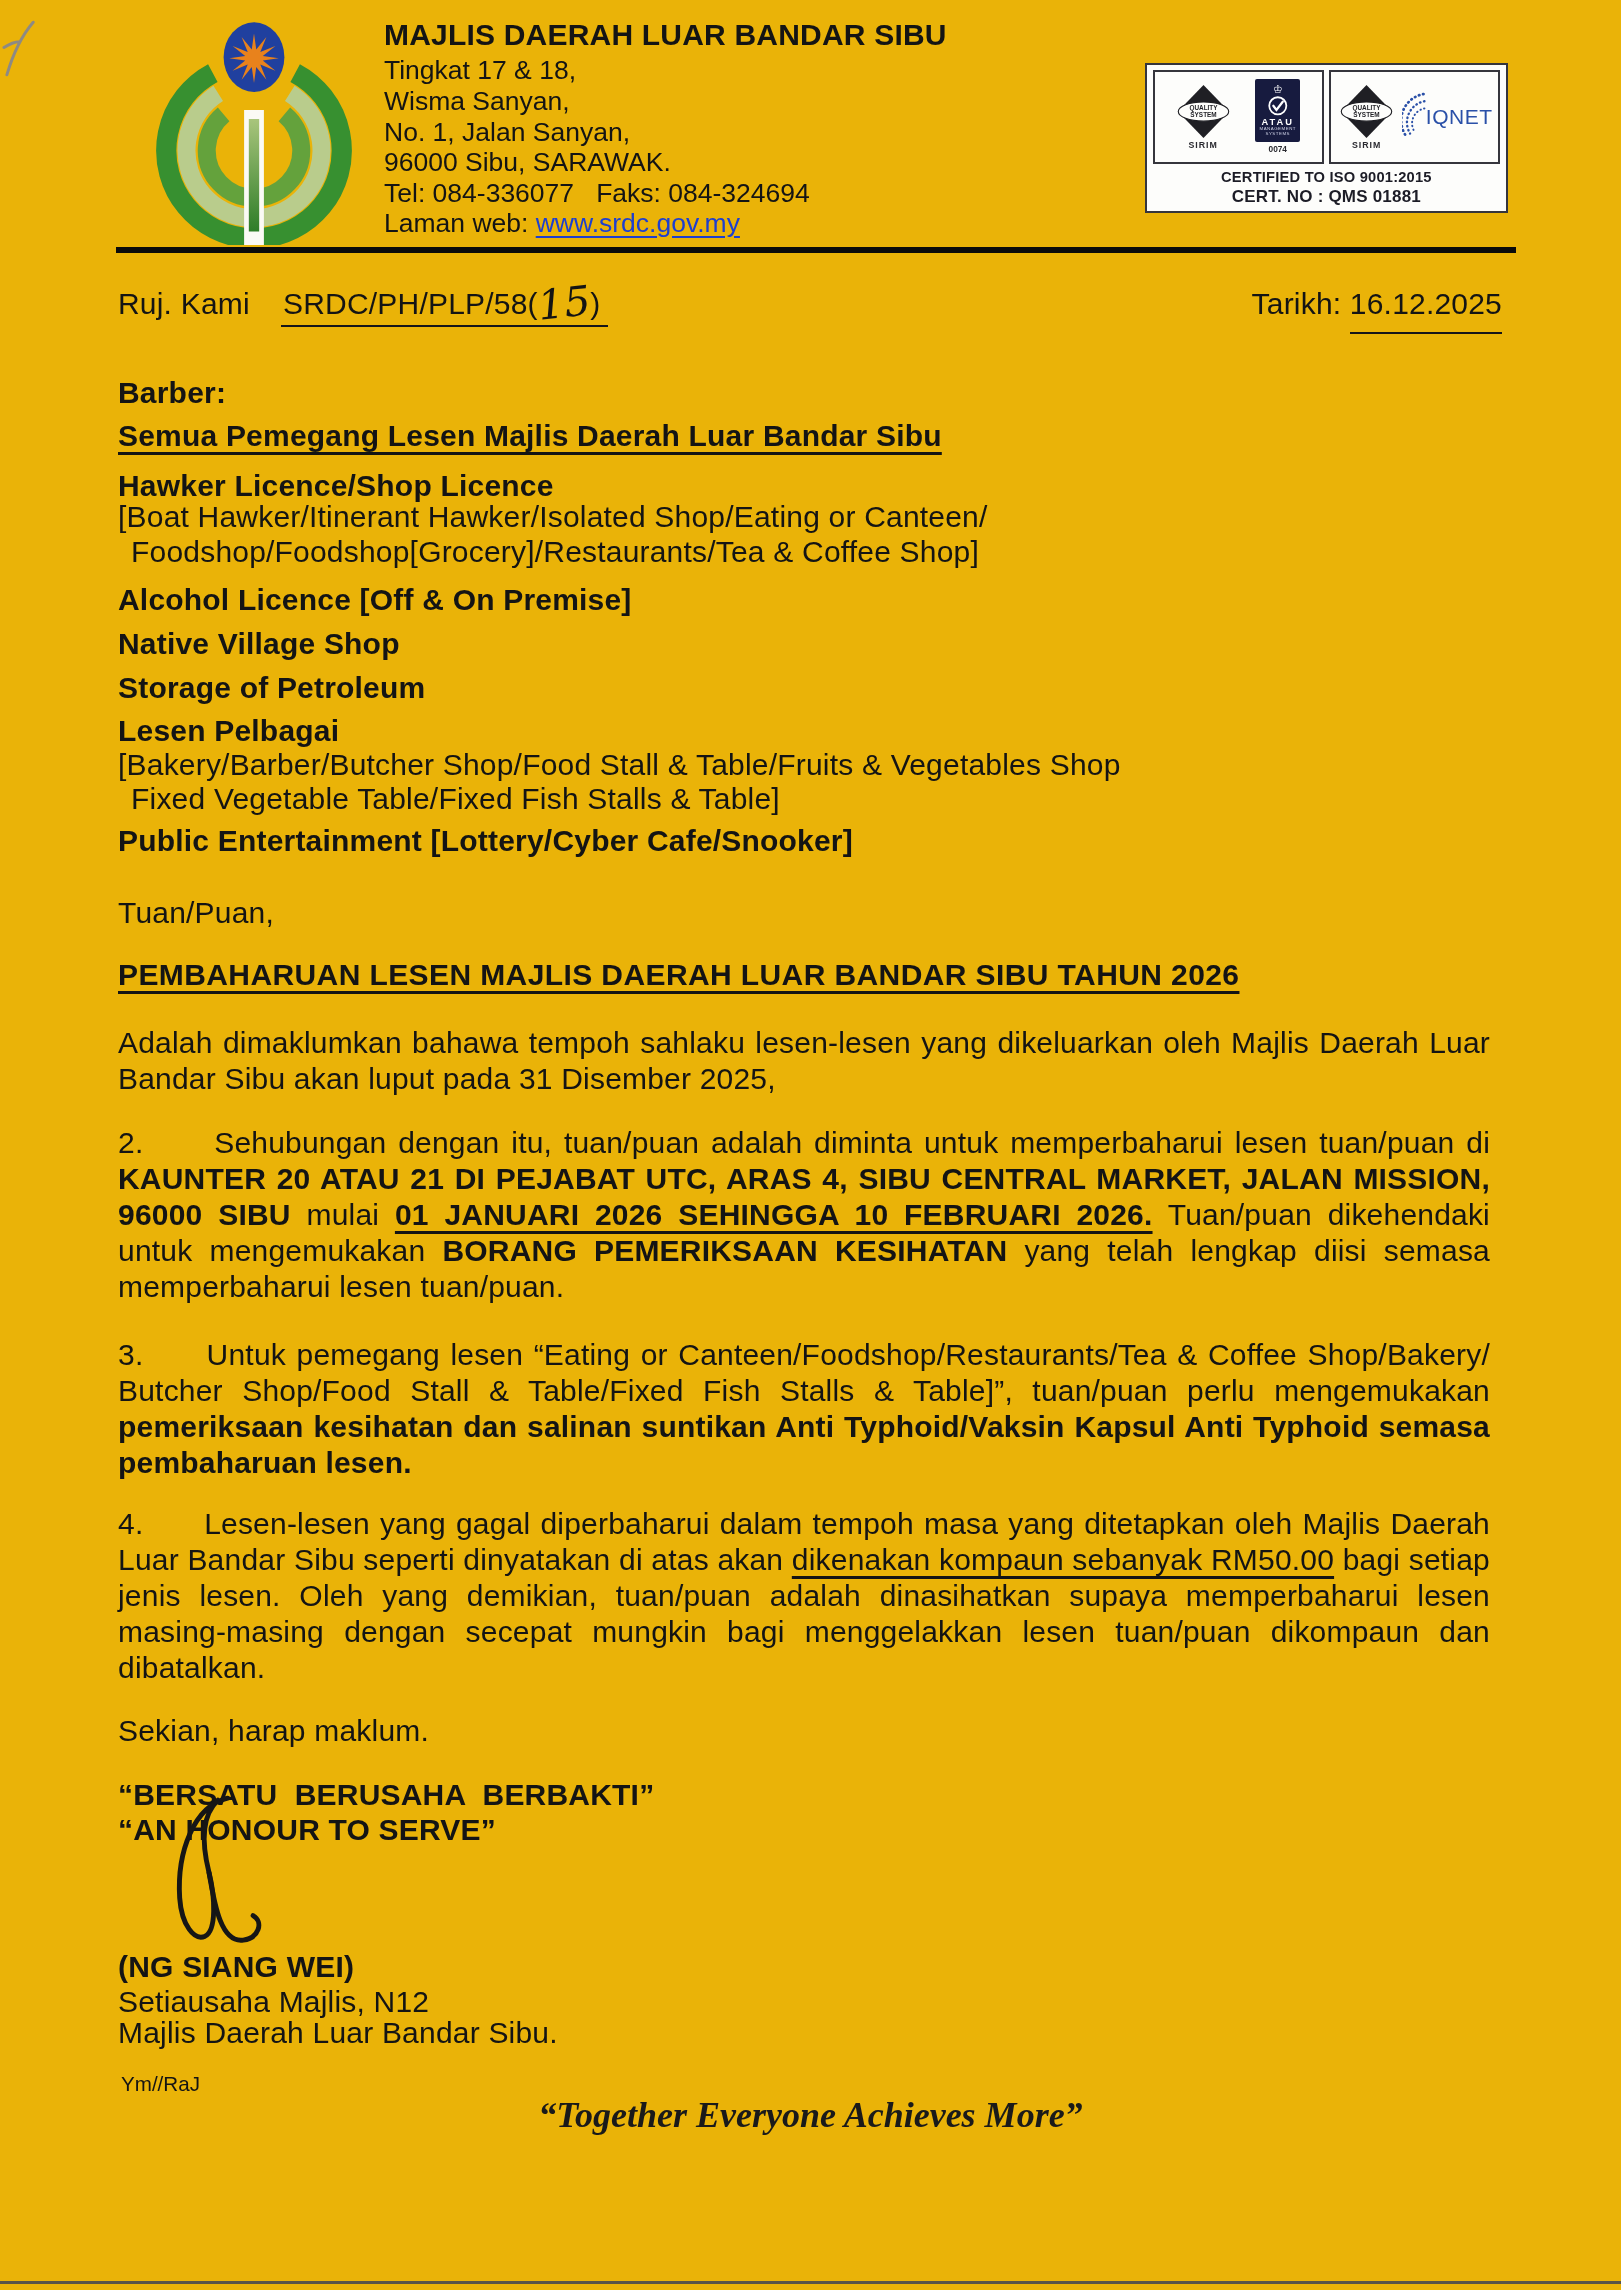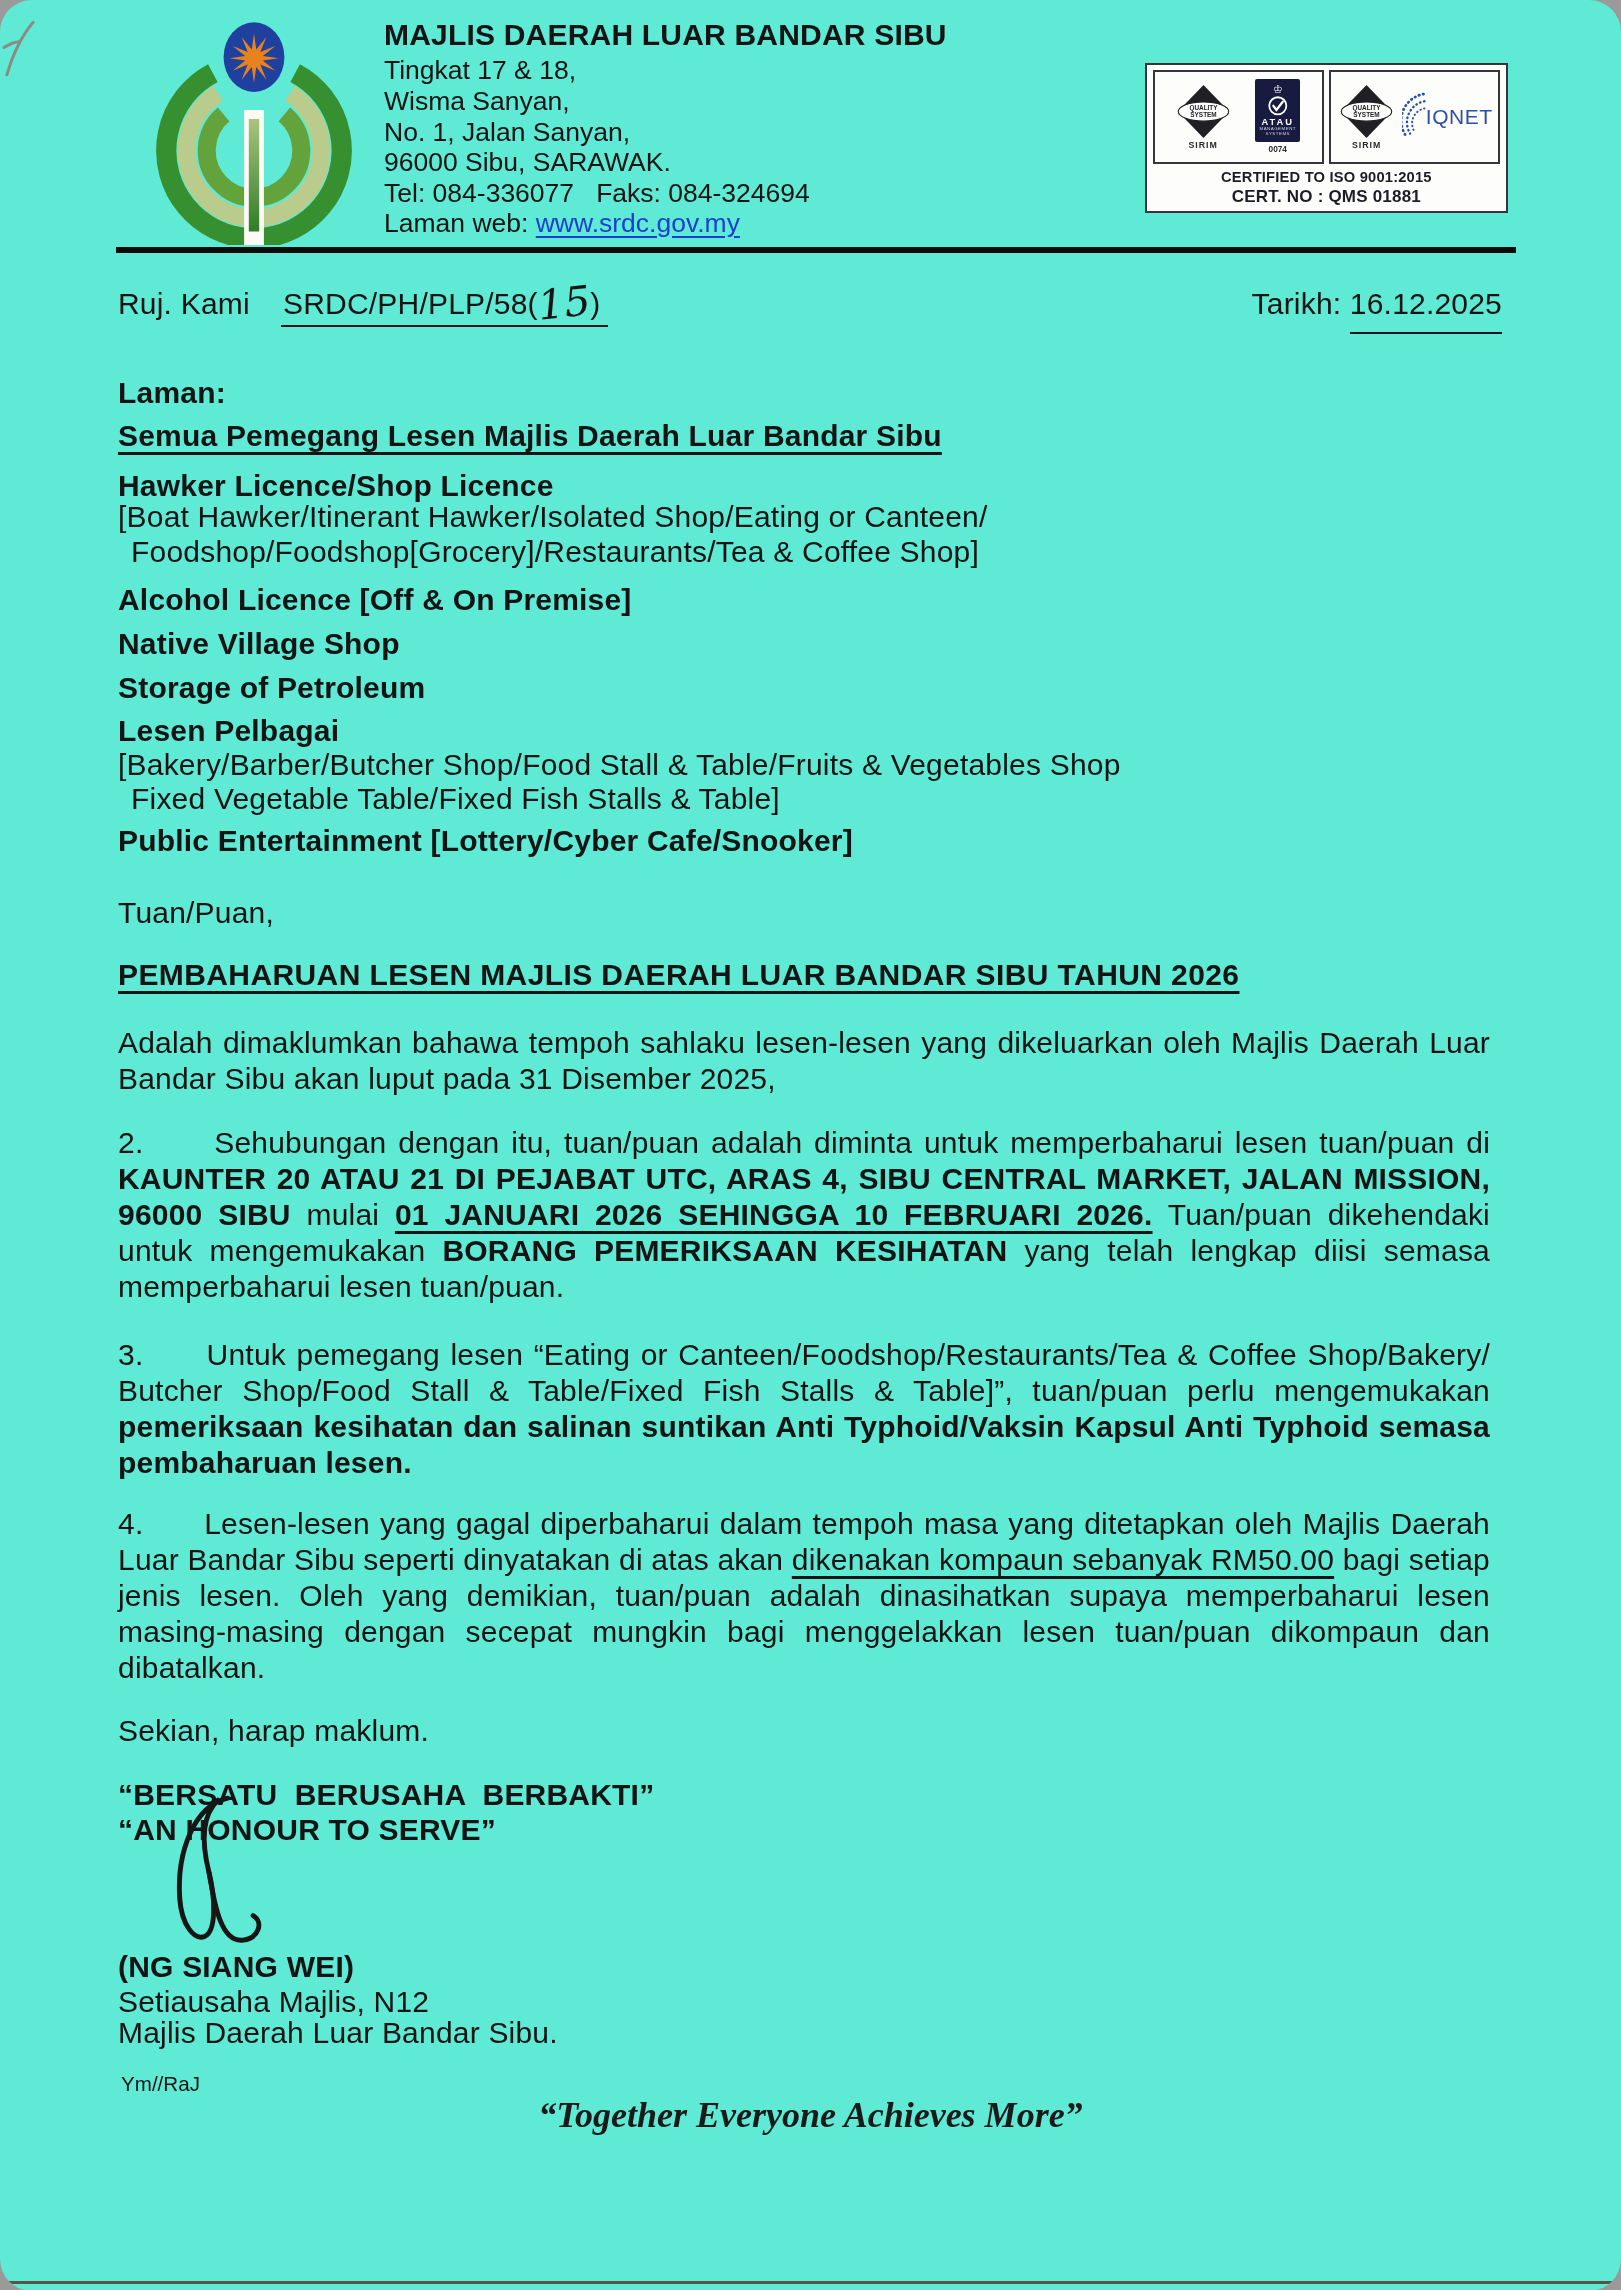--- a/index.html
+++ b/index.html
@@ -1,20 +1,20 @@
 <!DOCTYPE html>
 <html><head>
 <meta charset="utf-8">
 <style>
   html,body{margin:0;padding:0;background:#9a9a9a;}
   .page{
     position:relative;width:1621px;height:2291px;margin:0 auto;
-    background:#5eead4;
+    background:#eab308;
     font-family:"Liberation Sans", sans-serif;
-    color:#141414;overflow:hidden;border-radius:32px;
+    color:#141414;overflow:hidden;
   }
   .abs{position:absolute;}
   .t30{font-size:30px;line-height:36px;letter-spacing:0.2px;}
   .t27{font-size:26.5px;line-height:30px;}
   .b7{font-weight:700;}
   .para{position:absolute;left:118px;width:1372px;font-size:30px;line-height:36px;
         text-align:justify;letter-spacing:0.2px;color:#141414;}
   .para span.b{font-weight:700;}
   .para span.u{text-decoration:underline;text-decoration-thickness:2.5px;text-underline-offset:5.9px;}
   .uthick{text-decoration:underline;text-decoration-thickness:2.9px;text-underline-offset:5.9px;}
@@ -134,21 +134,21 @@
     <div class="cert-line1">CERTIFIED TO ISO 9001:2015</div>
     <div class="cert-line2">CERT. NO : QMS 01881</div>
   </div>
 
   <div class="abs rule"></div>
 
   <div class="abs ref-label t30">Ruj. Kami</div>
   <div class="abs ref-number t30"><span>SRDC/PH/PLP/58(</span><span class="hand15">15</span><span>)</span></div>
   <div class="abs date-line t30"><span>Tarikh: </span><span class="date-val">16.12.2025</span></div>
 
-  <div class="abs t30 b7" style="left:118px;top:375px">Laman:</div>
+  <div class="abs t30 b7" style="left:118px;top:375px">Barber:</div>
   <div class="abs t30 b7 uthick" style="left:118px;top:418px">Semua Pemegang Lesen Majlis Daerah Luar Bandar Sibu</div>
 
   <div class="abs t30 b7" style="left:118px;top:468px">Hawker Licence/Shop Licence</div>
   <div class="abs t30" style="left:118px;top:499px">[Boat Hawker/Itinerant Hawker/Isolated Shop/Eating or Canteen/</div>
   <div class="abs t30" style="left:131px;top:534px">Foodshop/Foodshop[Grocery]/Restaurants/Tea &amp; Coffee Shop]</div>
 
   <div class="abs t30 b7" style="left:118px;top:582px">Alcohol Licence [Off &amp; On Premise]</div>
   <div class="abs t30 b7" style="left:118px;top:626px">Native Village Shop</div>
   <div class="abs t30 b7" style="left:118px;top:670px">Storage of Petroleum</div>
 

